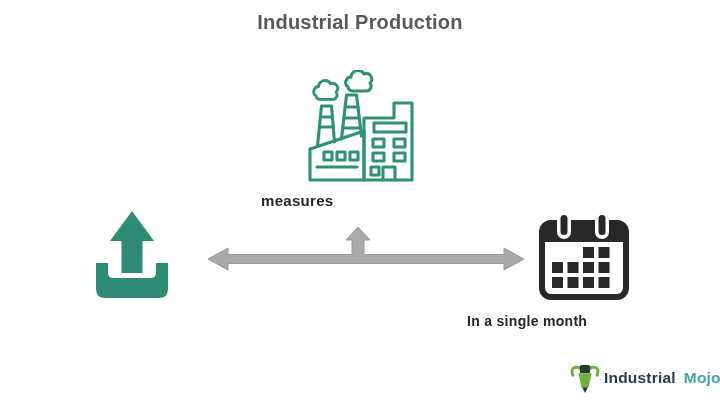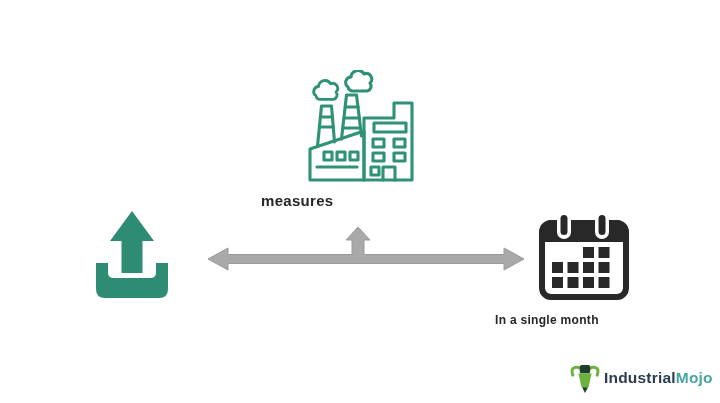--- a/index.html
+++ b/index.html
@@ -28,35 +28,36 @@
   .factory{left:302px;top:70px;width:112px;height:112px;}
   .upload{left:88px;top:207px;width:88px;height:96px;}
   .calendar{left:537px;top:209px;width:94px;height:94px;}
   .arrow-assembly{left:206px;top:226px;width:320px;height:46px;}
   .label{
     position:absolute;font-weight:bold;color:var(--label-text);
     text-align:left;letter-spacing:.3px;white-space:nowrap;
   }
   .measures-label{left:261px;top:192px;width:200px;font-size:15px;}
   .output-label{left:41px;top:313px;width:200px;font-size:17px;}
-  .month-label{left:495px;top:313px;width:200px;font-size:12px;}
+  .month-label{left:467px;top:313px;width:200px;font-size:14px;}
   .logo{
     position:absolute;left:570px;top:361px;height:34px;display:flex;
     align-items:center;gap:4px;cursor:pointer;
   }
   .logo-text{font-size:15.5px;font-weight:bold;letter-spacing:.2px;}
   .logo-text .dark{color:var(--logo-dark);}
-  .logo-text .teal{color:var(--logo-teal);}
+  .logo-text .teal{color:var(--logo-teal);padding-left:8px;}
   svg{display:block;width:100%;height:100%;}
 </style>
 </head>
 <body>
 
 <div class="canvas">
 
+  <div class="title">Industrial Production</div>
 
   <div class="icon-abs factory">
     <svg viewBox="0 0 112 112" aria-hidden="true">
       <g fill="none" stroke="var(--factory-outline)" stroke-width="3.1" stroke-linejoin="round" stroke-linecap="round">
 
         <path transform="translate(24,22) scale(0.92)" d="M -11 4 A 5.5 5.5 0 0 1 -8 -6 A 7 7 0 0 1 5 -9 A 5.5 5.5 0 0 1 11 0 A 5 5 0 0 1 8 8 L -7 8 A 5 5 0 0 1 -11 4 Z"></path>
         <path transform="translate(57,13) scale(1.0)" d="M -11 4 A 5.5 5.5 0 0 1 -8 -6 A 7 7 0 0 1 5 -9 A 5.5 5.5 0 0 1 11 0 A 5 5 0 0 1 8 8 L -7 8 A 5 5 0 0 1 -11 4 Z"></path>
 
         <path d="M15.5,76 L19.5,36 H29.5 L32.5,72"></path>
         <path d="M18.8,47 H30.6 M17.8,57 H31.4"></path>

